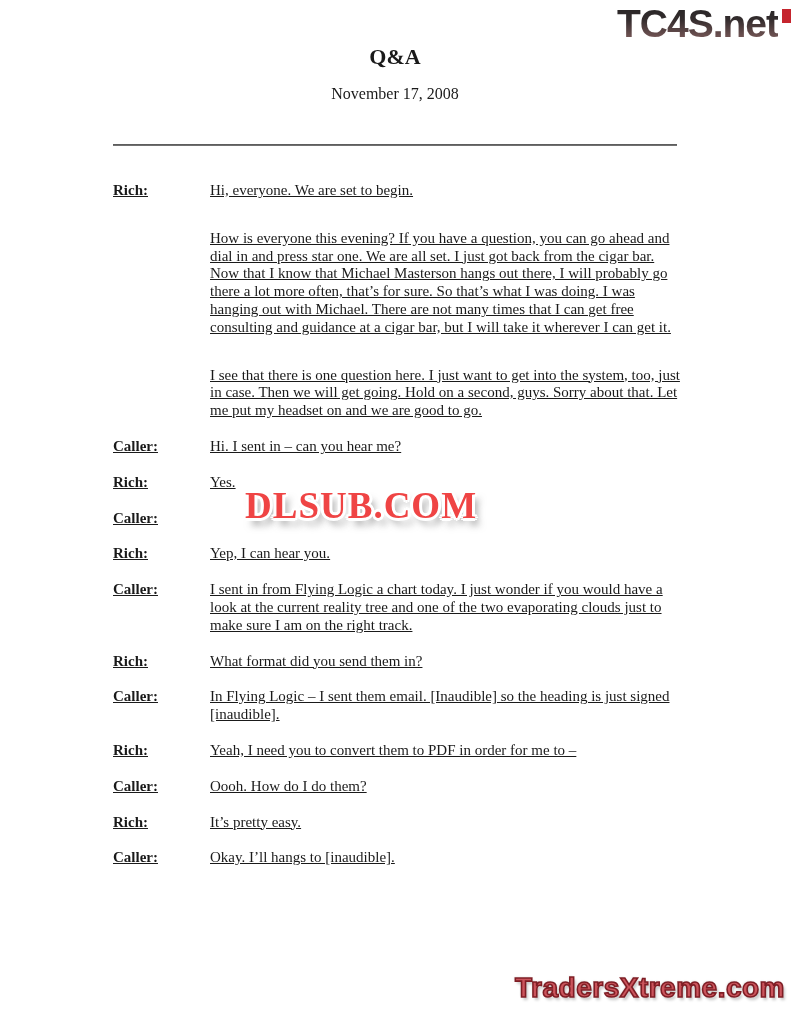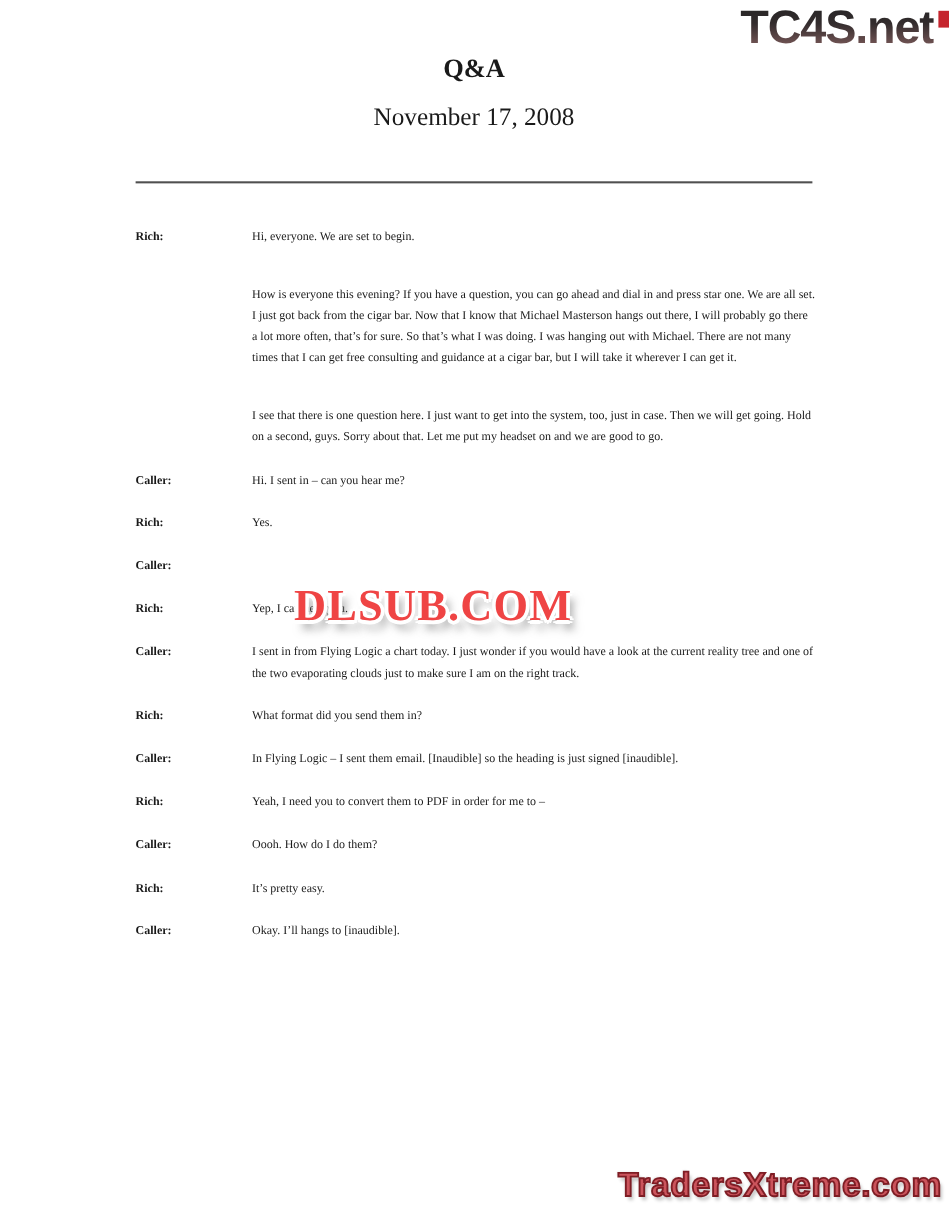--- a/index.html
+++ b/index.html
@@ -17,29 +17,29 @@
     -webkit-background-clip: text; background-clip: text; color: transparent;
   }
   .corner-mark {
     position: absolute; top: 9px; right: 0; width: 9px; height: 14px;
     background: #c5252e;
   }
 
   
   .title-block { margin: 0 114px 0 113px; text-align: center; }
   .doc-title { padding-top: 44px; font-size: 22px; font-weight: bold; }
-  .doc-date  { margin-top: 15px; font-size: 21px; }
+  .doc-date  { margin-top: 15px; font-size: 16px; }
 
   .rule {
     margin: 41px 114px 0 113px; height: 2px;
     background: linear-gradient(180deg, #6a6a6a 0%, #4f4f4f 55%, #9a9a9a 100%);
   }
 
   
-  .transcript { margin: 36px 108px 0 113px; font-size: 10px; line-height: 17.8px; }
+  .transcript { margin: 36px 108px 0 113px; font-size: 15px; line-height: 17.8px; text-decoration: underline; }
   .entry { display: grid; grid-template-columns: 97px 470px; margin-bottom: 18px; }
   .speaker { font-weight: bold; }
   .dialogue p + p { margin-top: 30px; }
 
   
   .watermark {
     position: absolute; left: 245px; top: 484px;
     font-family: Liberation Serif, serif; font-weight: bold;
     font-size: 37px; letter-spacing: 1px; color: #ef4444;
     text-shadow:

